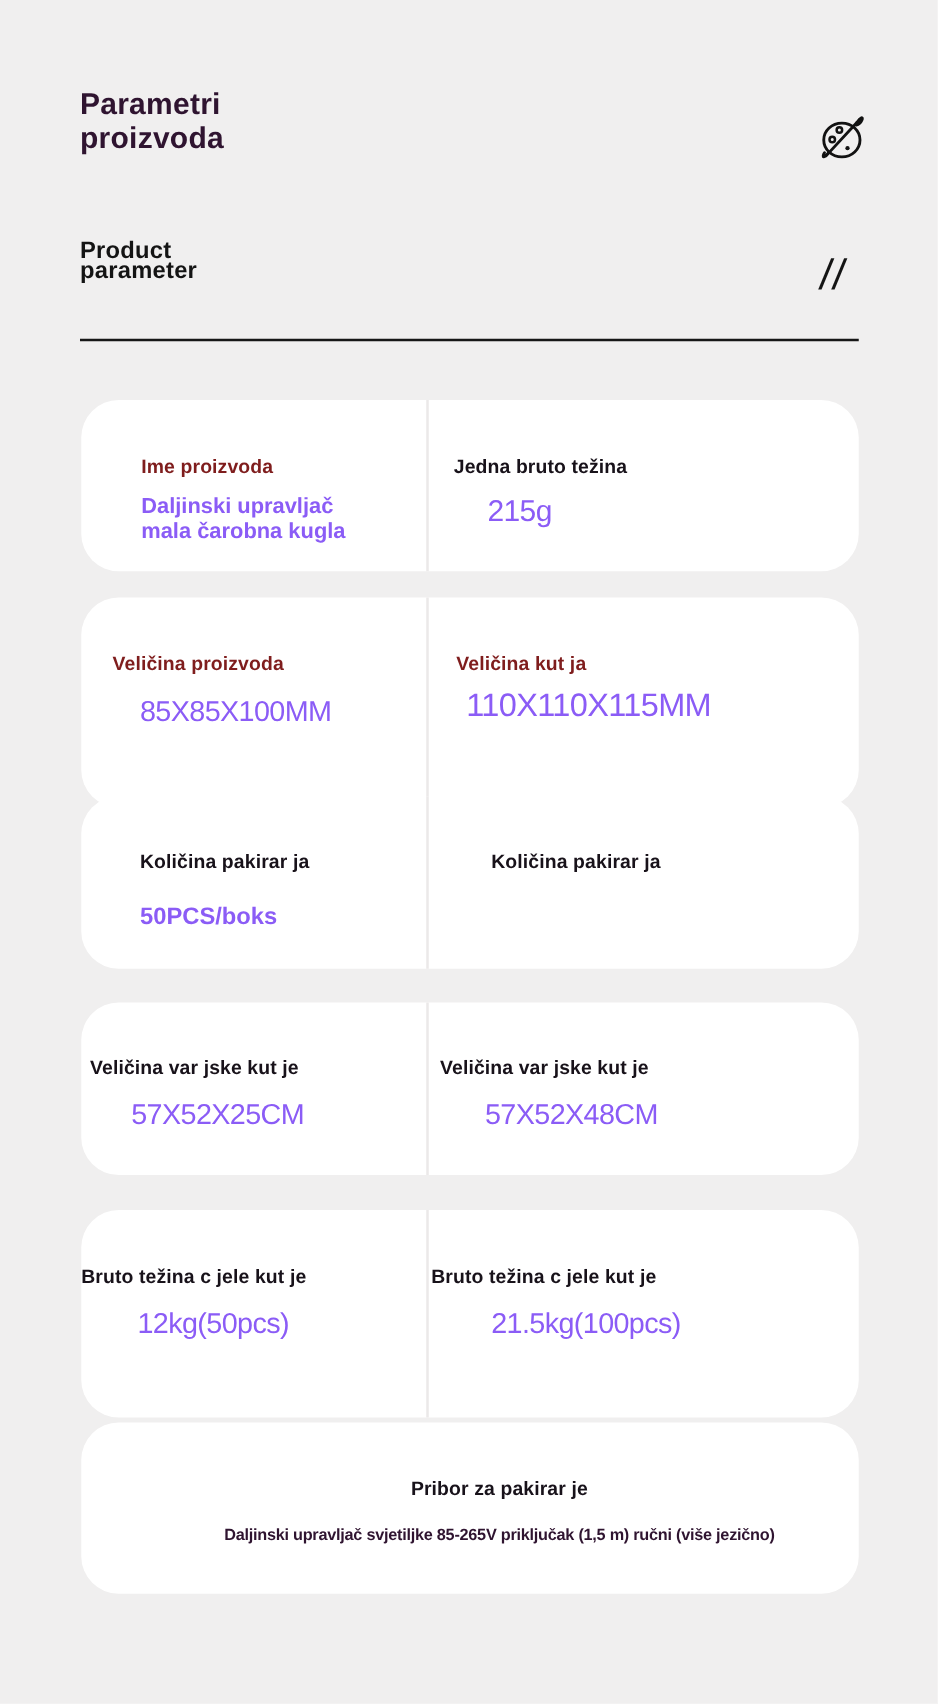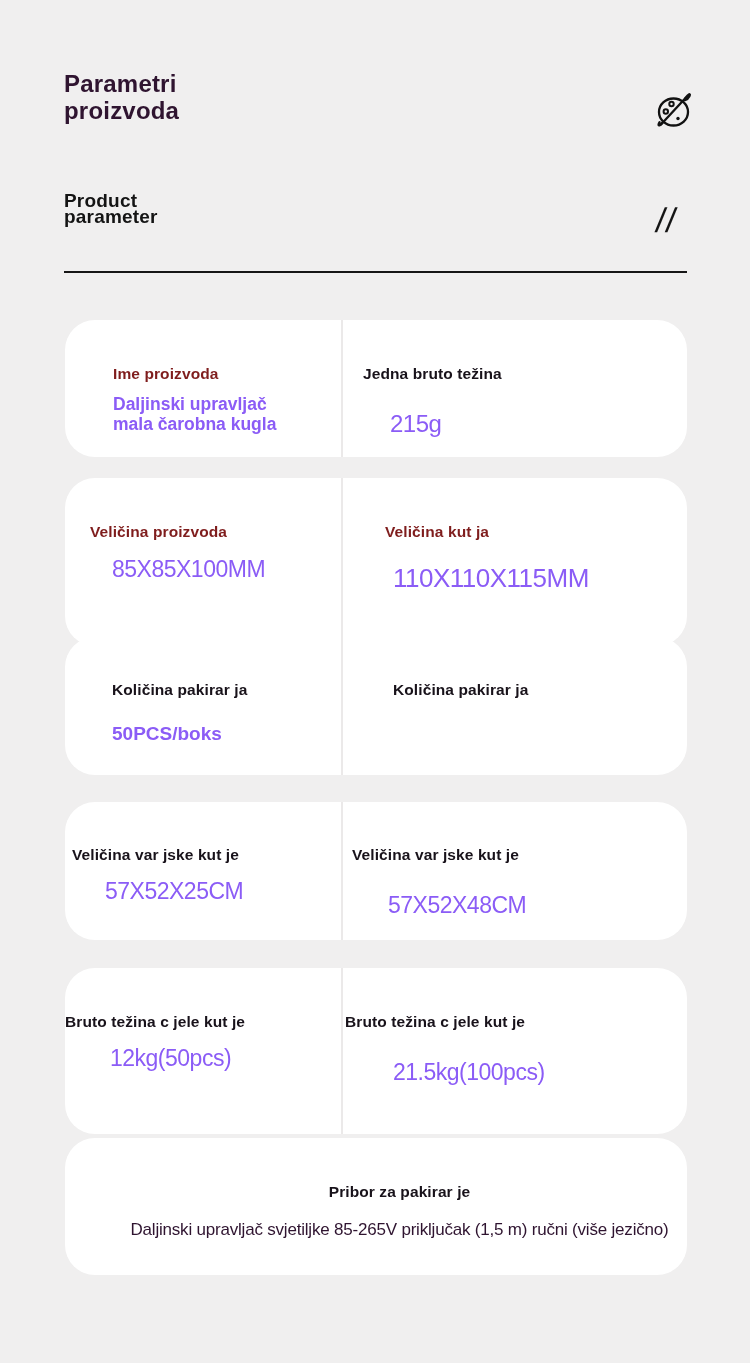--- a/index.html
+++ b/index.html
@@ -36,52 +36,52 @@
     display:flex;
   }
   .r1{top:320px;height:137px}
   .r2{top:478px;height:168px}
   .r3{top:637px;height:138px}
   .r4{top:802px;height:138px}
   .r5{top:968px;height:166px}
   .r6{top:1138px;height:137px}
   .cell{display:flex;flex-direction:column;box-sizing:border-box;padding-top:45px;}
   .cell.left{width:278px;border-right:2px solid #ebe9e9;}
-  .cell.right{flex:1;gap:14px;}
+  .cell.right{flex:1;}
   .cell.full{width:100%;text-align:center;}
   .label{font-size:15.5px;font-weight:bold;color:#18121a;letter-spacing:.1px;}
   .label.purple{color:#7f1d1d;}
   .value{
     font-size:23px;font-weight:500;color:#8b5cf6;
     letter-spacing:-.5px;margin-top:13px;white-space:pre-line;
   }
   
   .c1l{padding-left:48px}
   .c1l .value{font-size:17.5px;font-weight:bold;line-height:20px;letter-spacing:0;margin-top:11px}
   .c1r{padding-left:20px}
   .c1r .value{margin-left:27px;font-size:24px}
   .c2l{padding-left:25px}
   .c2l .value{margin-left:22px;margin-top:15px}
-  .c2r{padding-left:42px}
+  .c2r{padding-left:22px}
   .c2r .value{margin-left:8px;font-size:26px;margin-top:8px}
   .c3l{padding-left:47px;padding-top:44px}
   .c3l .value{font-size:19px;font-weight:bold;letter-spacing:0;margin-top:24px}
   .c3r{padding-left:50px;padding-top:44px}
   .c3r .value{font-size:16px;font-weight:bold;letter-spacing:0;margin-top:21px}
   .c4l{padding-left:7px;padding-top:44px}
   .c4l .value{margin-left:33px;margin-top:14px}
   .c4r{padding-left:9px;padding-top:44px}
   .c4r .value{margin-left:36px;margin-top:14px}
   .c5l{padding-left:0}
   .c5l .value{margin-left:45px;margin-top:14px}
   .c5r{padding-left:2px}
   .c5r .value{margin-left:48px;margin-top:14px}
   .c6{padding-left:47px}
   .c6 .value{
-    font-size:17px;font-weight:normal;letter-spacing:-.2px;
+    font-size:13px;font-weight:bold;letter-spacing:-.2px;
     margin-top:19px;white-space:nowrap;color:#2f1430;overflow:visible;
   }
 </style>
 </head>
 <body>
 
 <div class="page">
 
   <div class="title">Parametri
 proizvoda</div>

